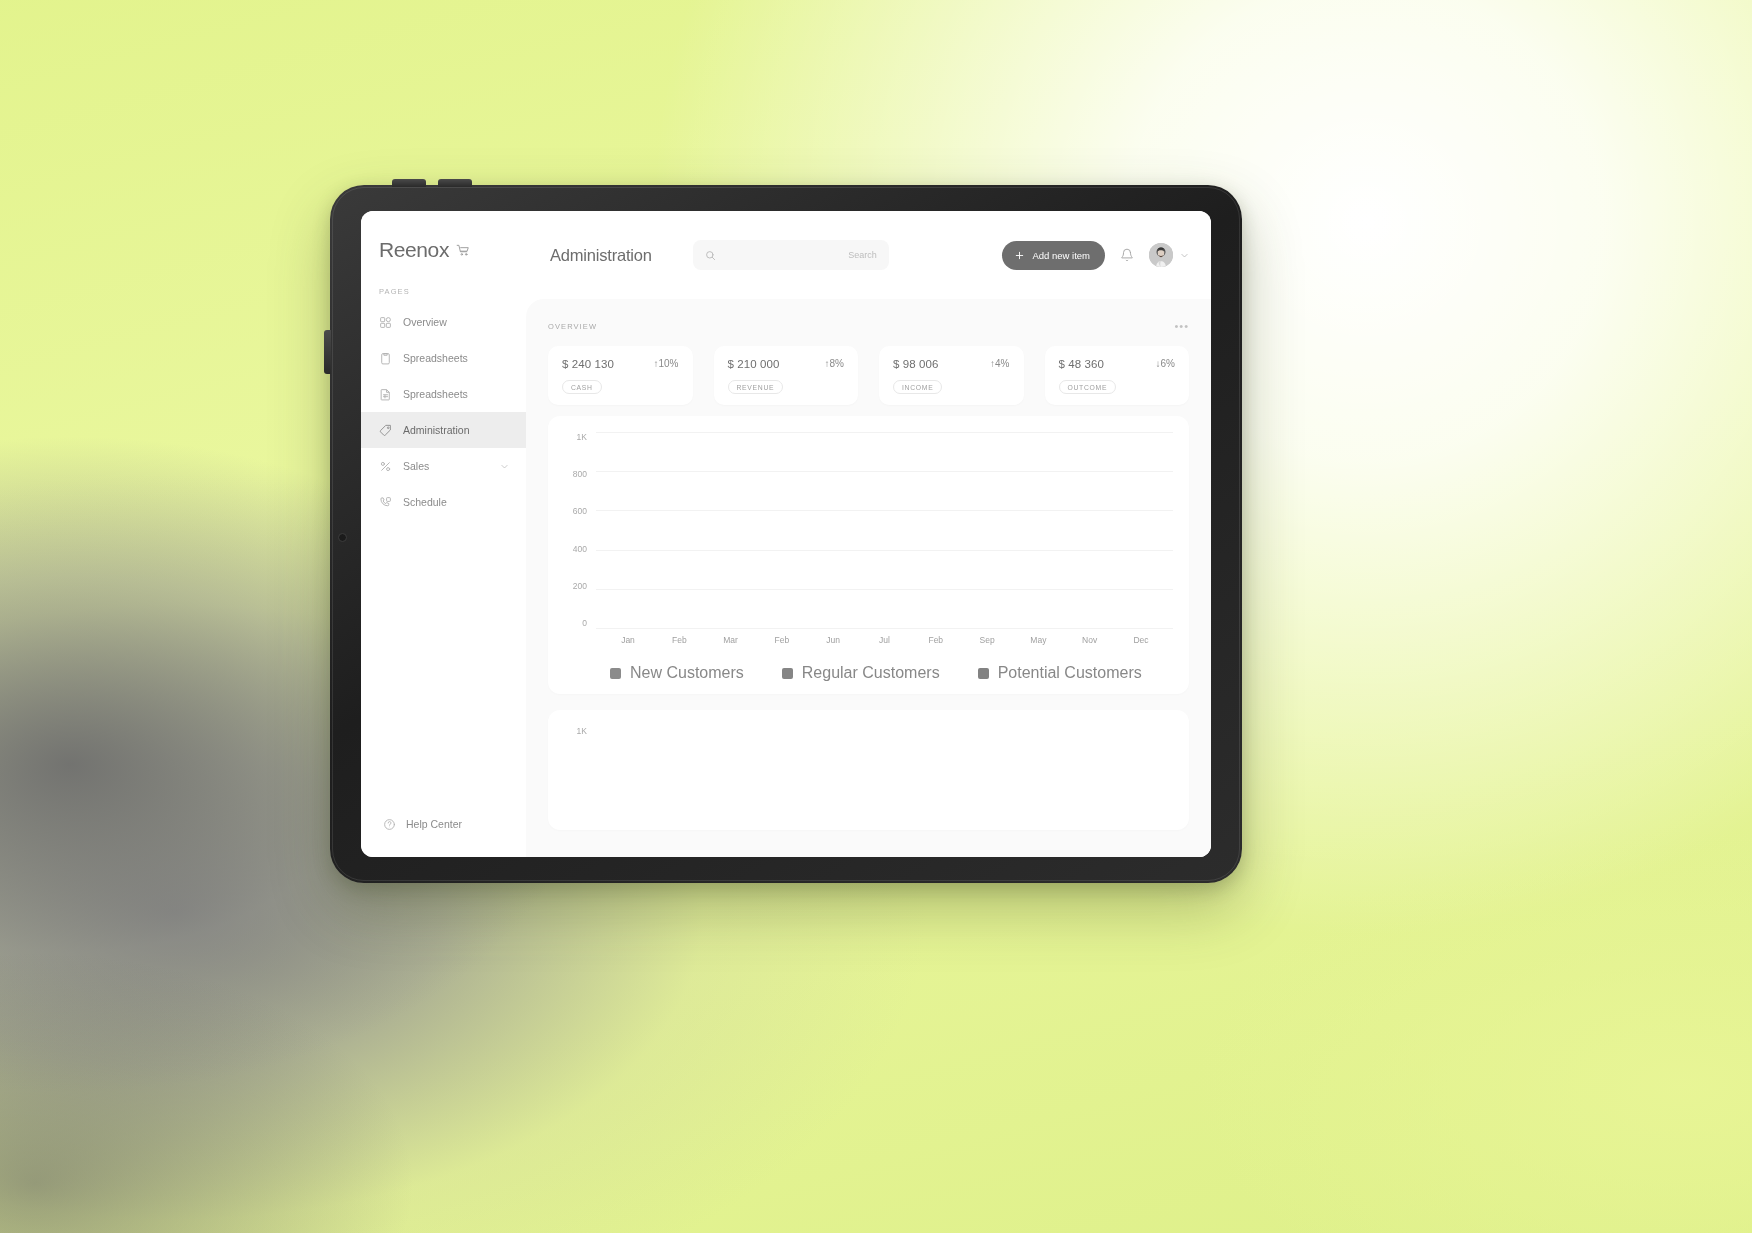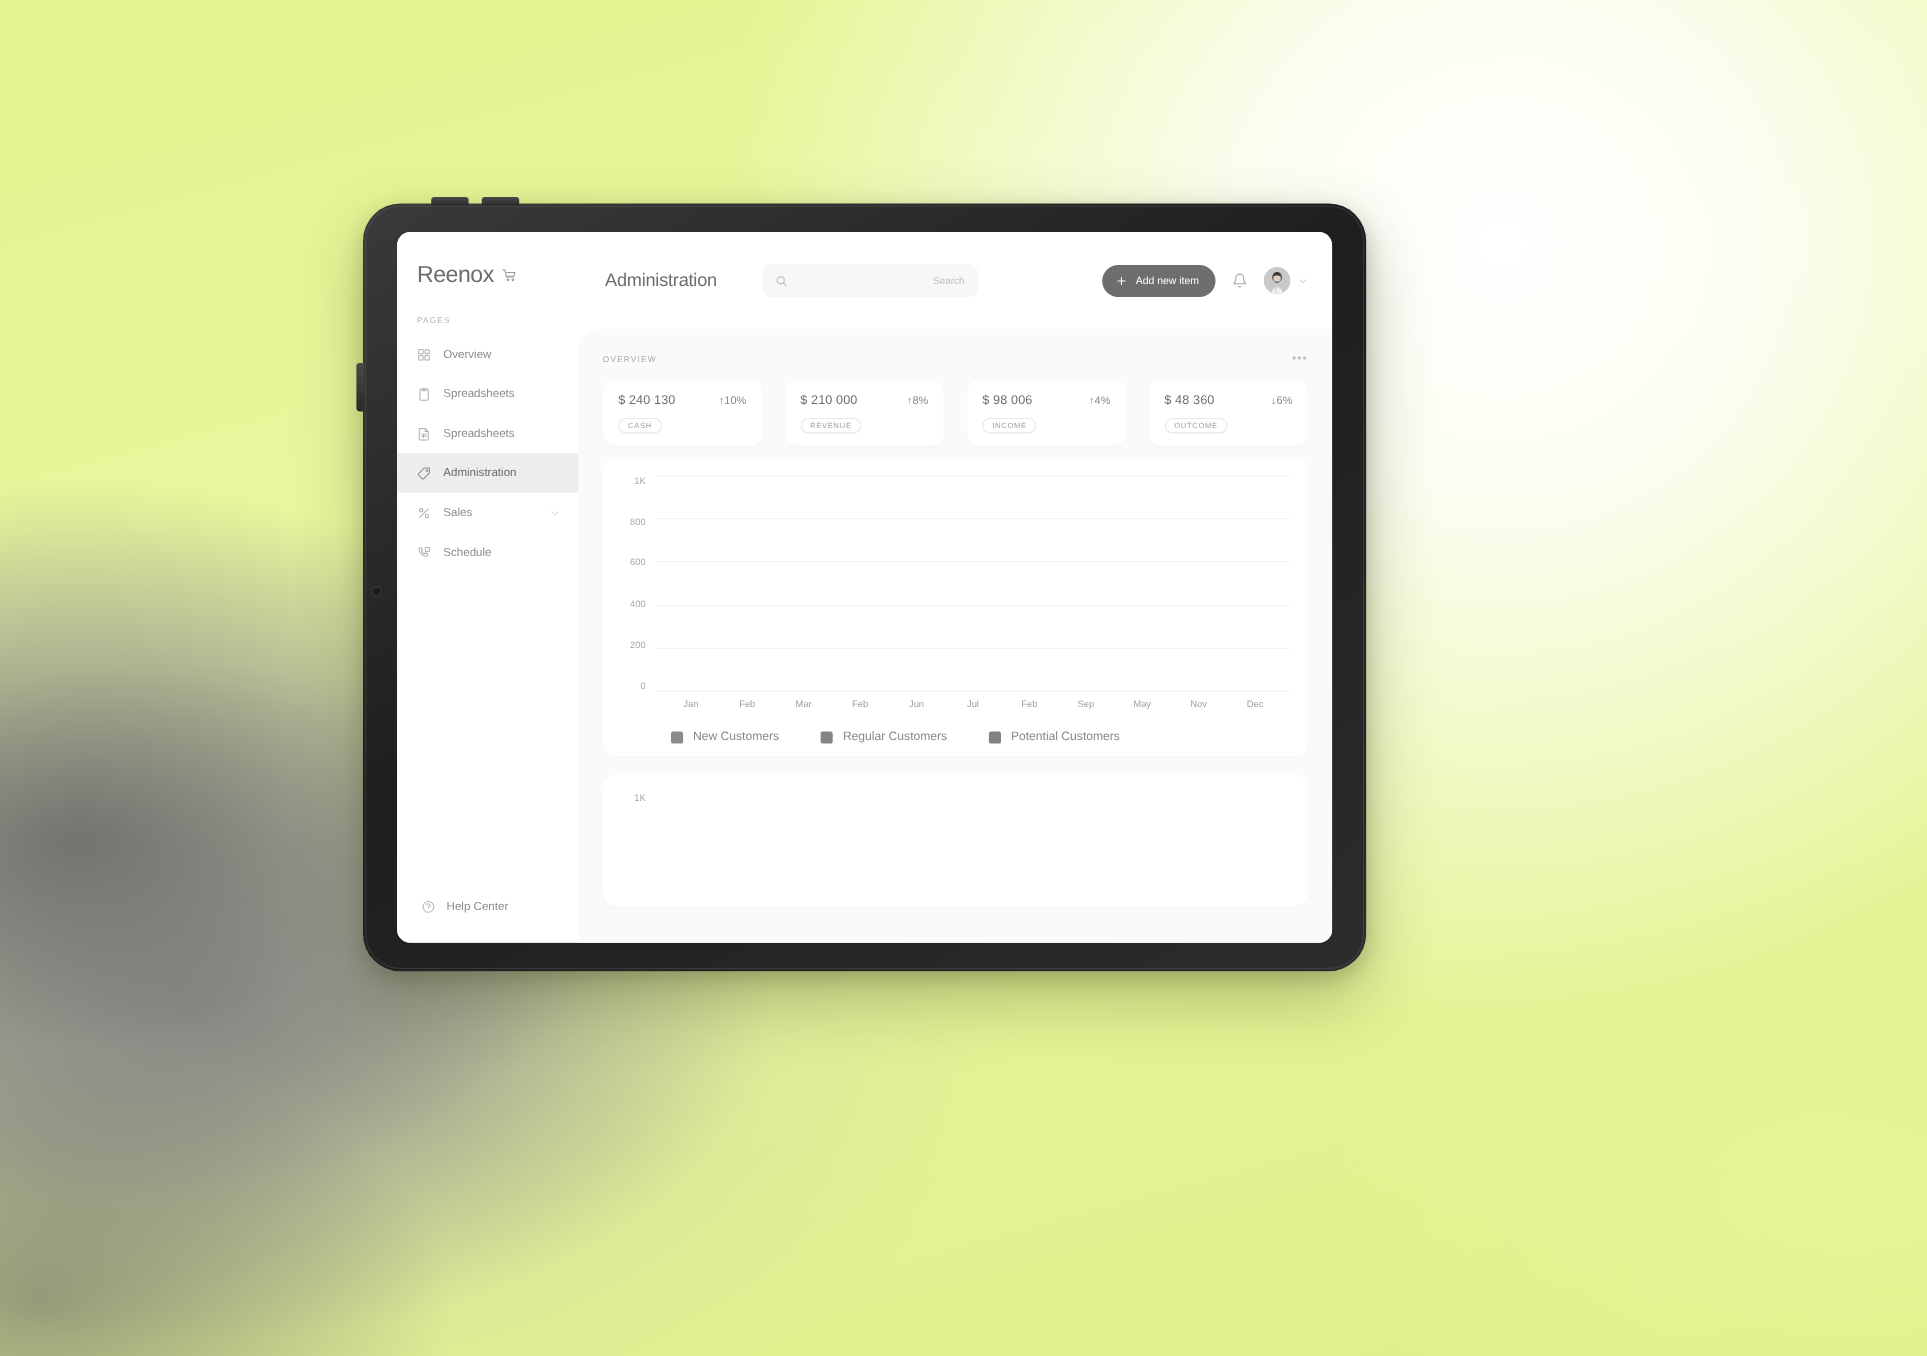--- a/index.html
+++ b/index.html
@@ -129,21 +129,21 @@
   .sec-title {
     font-size:7.5px; letter-spacing:1.1px; color:#a9a9a9; text-transform:uppercase;
   }
   .dots { margin-left:auto; font-size:11px; color:#c2c2c2; letter-spacing:1px; cursor:pointer; line-height:8px; }
 
   .stat-row { display:flex; gap:21px; margin-top:11px; }
   .stat-card {
     flex:1; background:#ffffff; border-radius:10px; padding:12px 14px 11px 14px;
     box-shadow:0 1px 2px rgba(0,0,0,0.025);
   }
-  .stat-top { display:flex; align-items:center; }
+  .stat-top { display:flex; }
   .stat-val { font-size:11.5px; color:#6f6f6f; letter-spacing:0.1px; }
   .stat-delta { margin-left:auto; font-size:10px; color:#8a8a8a; }
   .stat-tag {
     display:inline-block; margin-top:10px; border:1px solid #e8e8e8; border-radius:9px;
     padding:3px 8px 2px 8px; font-size:6.8px; letter-spacing:0.7px; color:#9f9f9f;
     text-transform:uppercase;
   }
 
   .sec-head2 { margin-top:26px; }
 
@@ -171,21 +171,21 @@
 
   .x-axis {
     display:flex; justify-content:space-between; padding:0 14px; margin-left:32px;
     margin-top:7px;
   }
   .x-lab { font-size:8.5px; color:#a0a0a0; width:36px; text-align:center; }
 
   .legend { display:flex; gap:38px; margin-top:19px; padding-left:46px; }
   .leg-item { display:flex; align-items:center; gap:9px; }
   .leg-sw { width:11px; height:11px; border-radius:2px; background:#8b8b8b; }
-  .leg-txt { font-size:11px; color:#888888; }
+  .leg-txt { font-size:16px; color:#888888; }
 
   .chart-card2 {
     background:#ffffff; border-radius:12px; margin-top:16px; padding:16px 16px 0 16px;
     box-shadow:0 1px 2px rgba(0,0,0,0.02); height:120px; overflow:hidden;
   }
   .plot2 { display:flex; height:110px; }
   .bars2 {
     position:absolute; inset:0; display:flex; align-items:flex-end;
     justify-content:space-between; padding:0 14px;
   }

